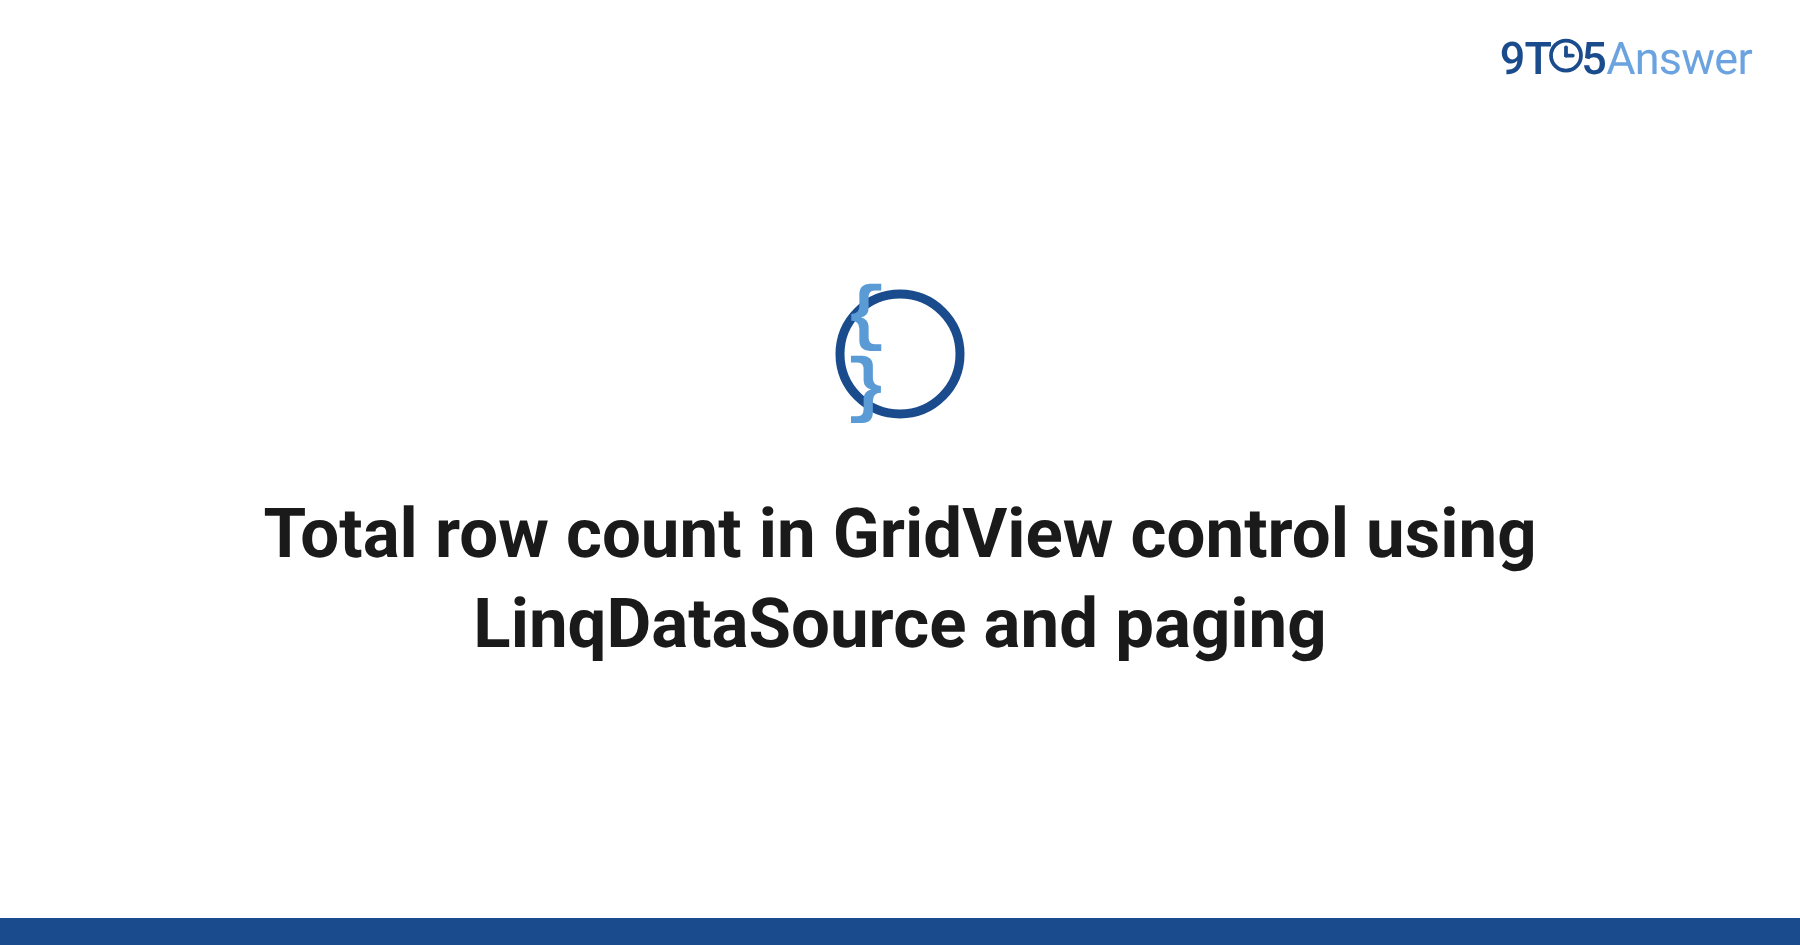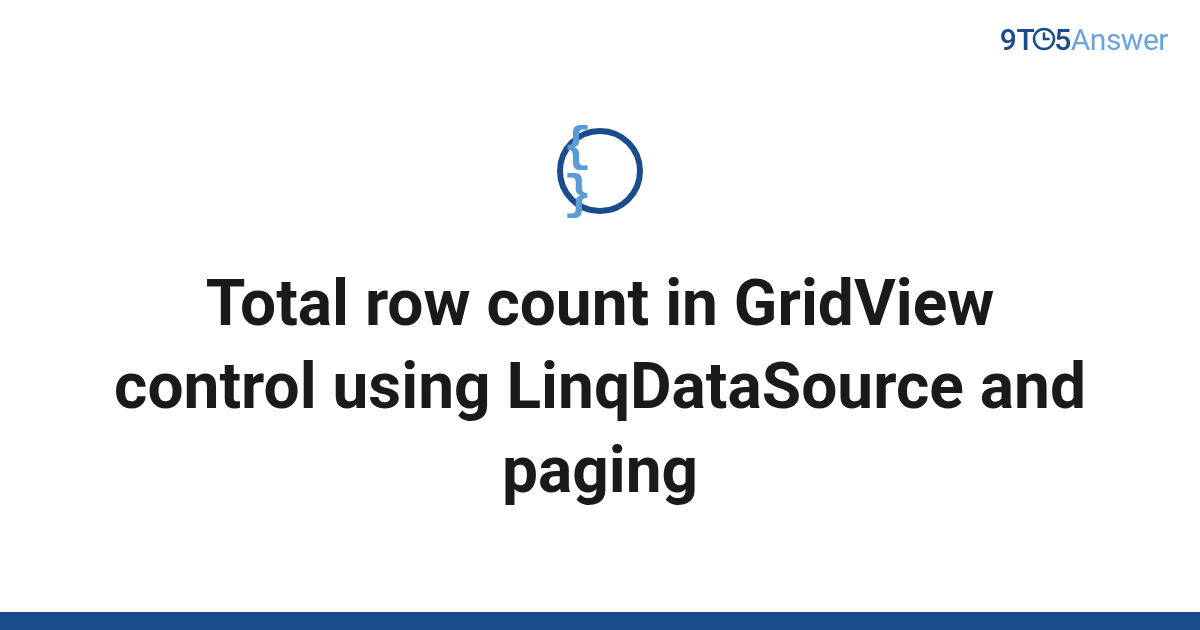--- a/index.html
+++ b/index.html
@@ -71,21 +71,21 @@
     }
     .braces {
       font-size: 48px;
       font-weight: 700;
       color: #5a9bd5;
       letter-spacing: 4px;
       font-family: "Courier New", monospace;
       line-height: 1;
     }
     .title {
-      font-size: 64px;
+      font-size: 46px;
       font-weight: 700;
       color: #1a1a1a;
       text-align: center;
       line-height: 1.3;
       max-width: 1000px;
     }
     .bottom-bar {
       position: absolute;
       bottom: 0;
       left: 0;

